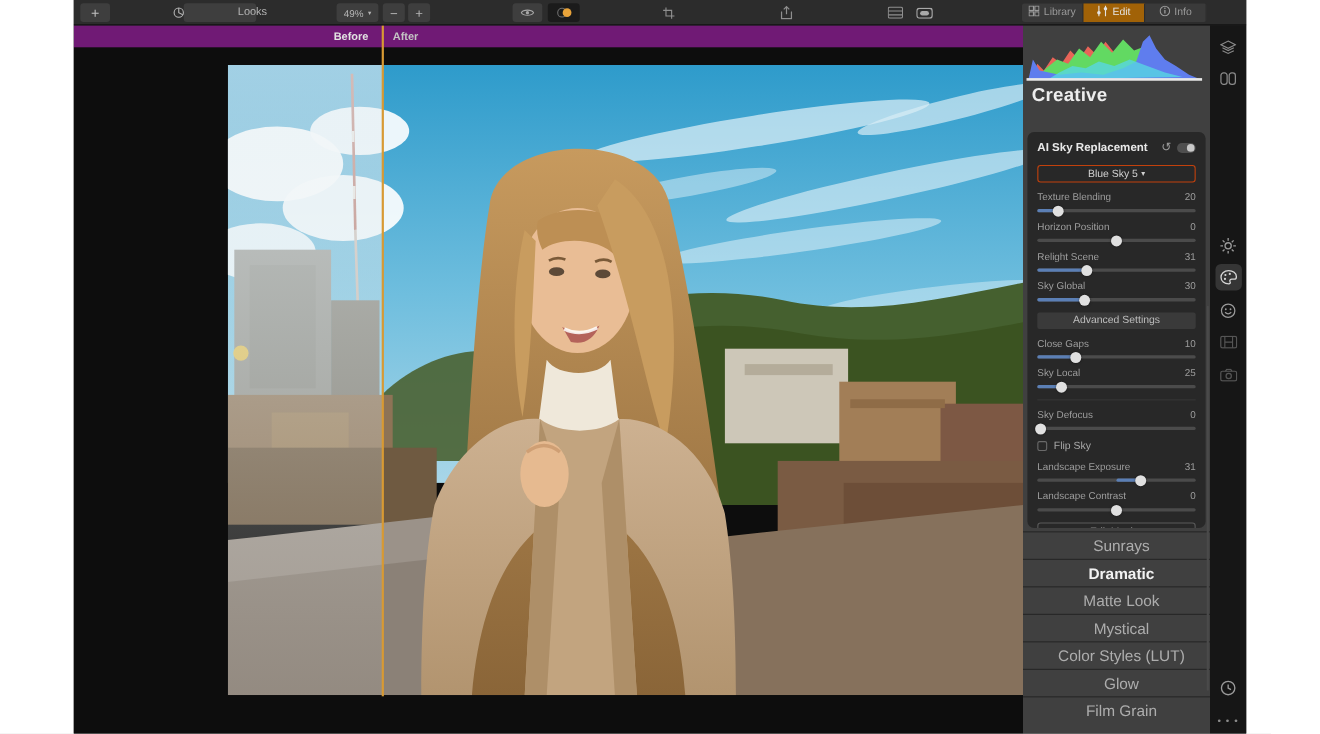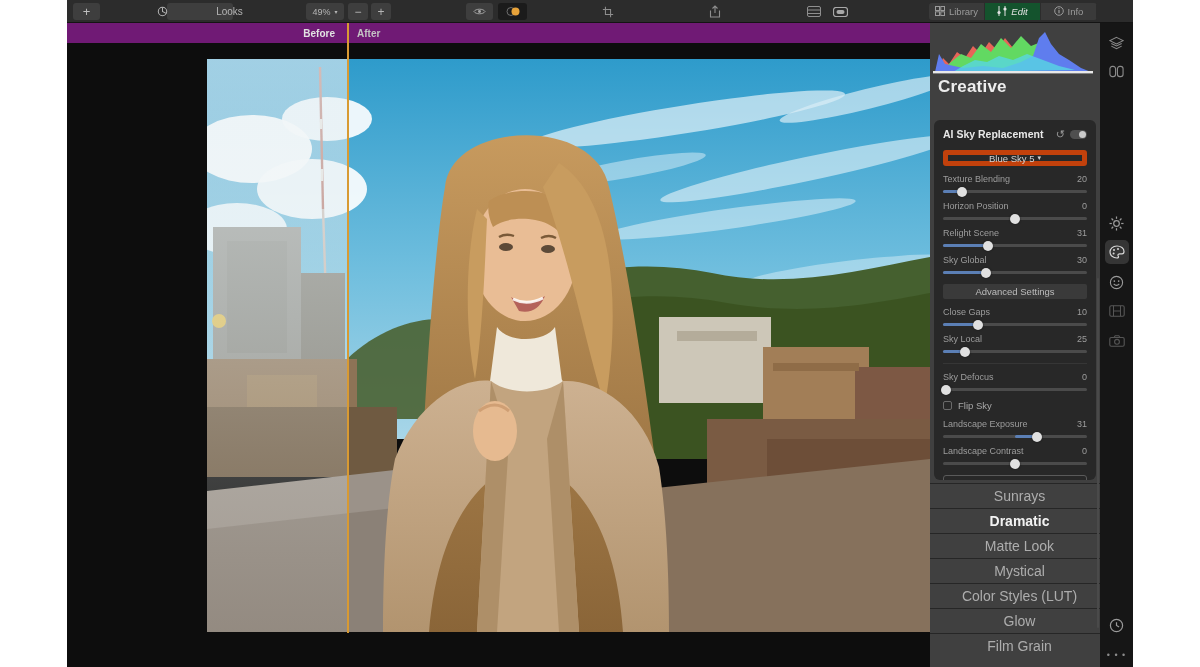--- a/index.html
+++ b/index.html
@@ -20,21 +20,21 @@
   .tb-zoomin { left:304px; width:20px; font-size:12px; }
   .tb-eye { left:399px; width:27px; }
   .tb-compare { left:431px; width:29px; background:#1b1b1b; }
   .tb-crop { left:527px; width:27px; background:transparent; }
   .tb-export { left:634px; width:27px; background:transparent; }
   .tb-panel1 { left:735px; width:24px; background:transparent; }
   .tb-panel2 { left:761px; width:24px; background:transparent; }
   .tabs { position:absolute; left:862px; top:3px; height:17px; display:flex; border-radius:3px; overflow:hidden; }
   .tab { width:56px; height:17px; background:#3a3a3a; color:#9b9b9b; font-size:9.5px;
          display:flex; align-items:center; justify-content:center; gap:4px; border-right:1px solid #2c2c2c; }
-  .tab.active { background:#14532d; color:#e3e3e3;font-style:italic; }
+  .tab.active { background:#a16207; color:#e3e3e3; }
 
   
   .comparebar { position:absolute; left:0; top:23px; width:863px; height:20px; background:#701a75; z-index:10; }
   .lbl-before { position:absolute; left:228px; width:40px; top:5px; text-align:right; font-size:10px; font-weight:bold; color:#e2e2e2; }
   .lbl-after  { position:absolute; left:290px; top:5px; font-size:10px; font-weight:bold; color:#c4c4c4; }
   .divider { position:absolute; left:280px; top:23px; width:2px; height:610px; background:#d89a33; z-index:15; cursor:col-resize; }
 
   
   .canvas { position:absolute; left:0; top:43px; width:863px; height:624px; background:#0d0d0d; }
   .photo { position:absolute; left:140px; top:16px; width:723px; height:573px; overflow:hidden; }
@@ -48,21 +48,21 @@
   .filename { font-size:9.5px; color:#8c8c8c; }
   .badge { background:#3c3c3c; color:#a8a8a8; font-size:7px; font-weight:bold; padding:1px 4px; border-radius:2px; letter-spacing:.5px; }
 
   .card { position:absolute; left:4px; top:97px; width:162px; height:360px; background:#282828; border-radius:6px; padding:8px 9px; overflow:hidden; }
   .card-head { display:flex; align-items:center; justify-content:space-between; }
   .card-title { font-size:10.5px; font-weight:bold; color:#e8e8e8; }
   .card-ctrls { display:flex; align-items:center; gap:5px; }
   .reset { color:#9a9a9a; font-size:11px; line-height:10px; }
   .switch { width:17px; height:9px; border-radius:5px; background:#4f4f4f; position:relative; }
   .switch::after { content:""; position:absolute; right:1px; top:1px; width:7px; height:7px; border-radius:50%; background:#c9c9c9; }
-  .preset { margin-top:10px; height:16px; border:5px solid #c2410c; border-radius:3px; color:#d2d2d2; font-size:9.5px;
+  .preset { margin-top:10px; height:16px; border:1px solid #c2410c; border-radius:3px; color:#d2d2d2; font-size:9.5px;
             display:flex; align-items:center; justify-content:center; gap:3px; }
   .srow { margin-top:8px; }
   .slab { display:flex; justify-content:space-between; font-size:9px; color:#9d9d9d; }
   .track { position:relative; height:3px; background:#4b4b4b; border-radius:2px; margin-top:6px; margin-bottom:3px; }
   .fill { position:absolute; top:0; height:3px; background:#5b7fb5; border-radius:2px; }
   .handle { position:absolute; top:-3.5px; width:10px; height:10px; border-radius:50%; background:#e0e0e0; box-shadow:0 0 2px rgba(0,0,0,.6); }
   .advbar { margin-top:10px; height:15px; background:#3a3a3a; border-radius:2px; color:#bdbdbd; font-size:9.5px;
             display:flex; align-items:center; justify-content:center; }
   .cdiv { margin-top:10px; border-top:1px solid #363636; }
   .flip { margin-top:9px; display:flex; align-items:center; gap:6px; font-size:9.5px; color:#a8a8a8; }

